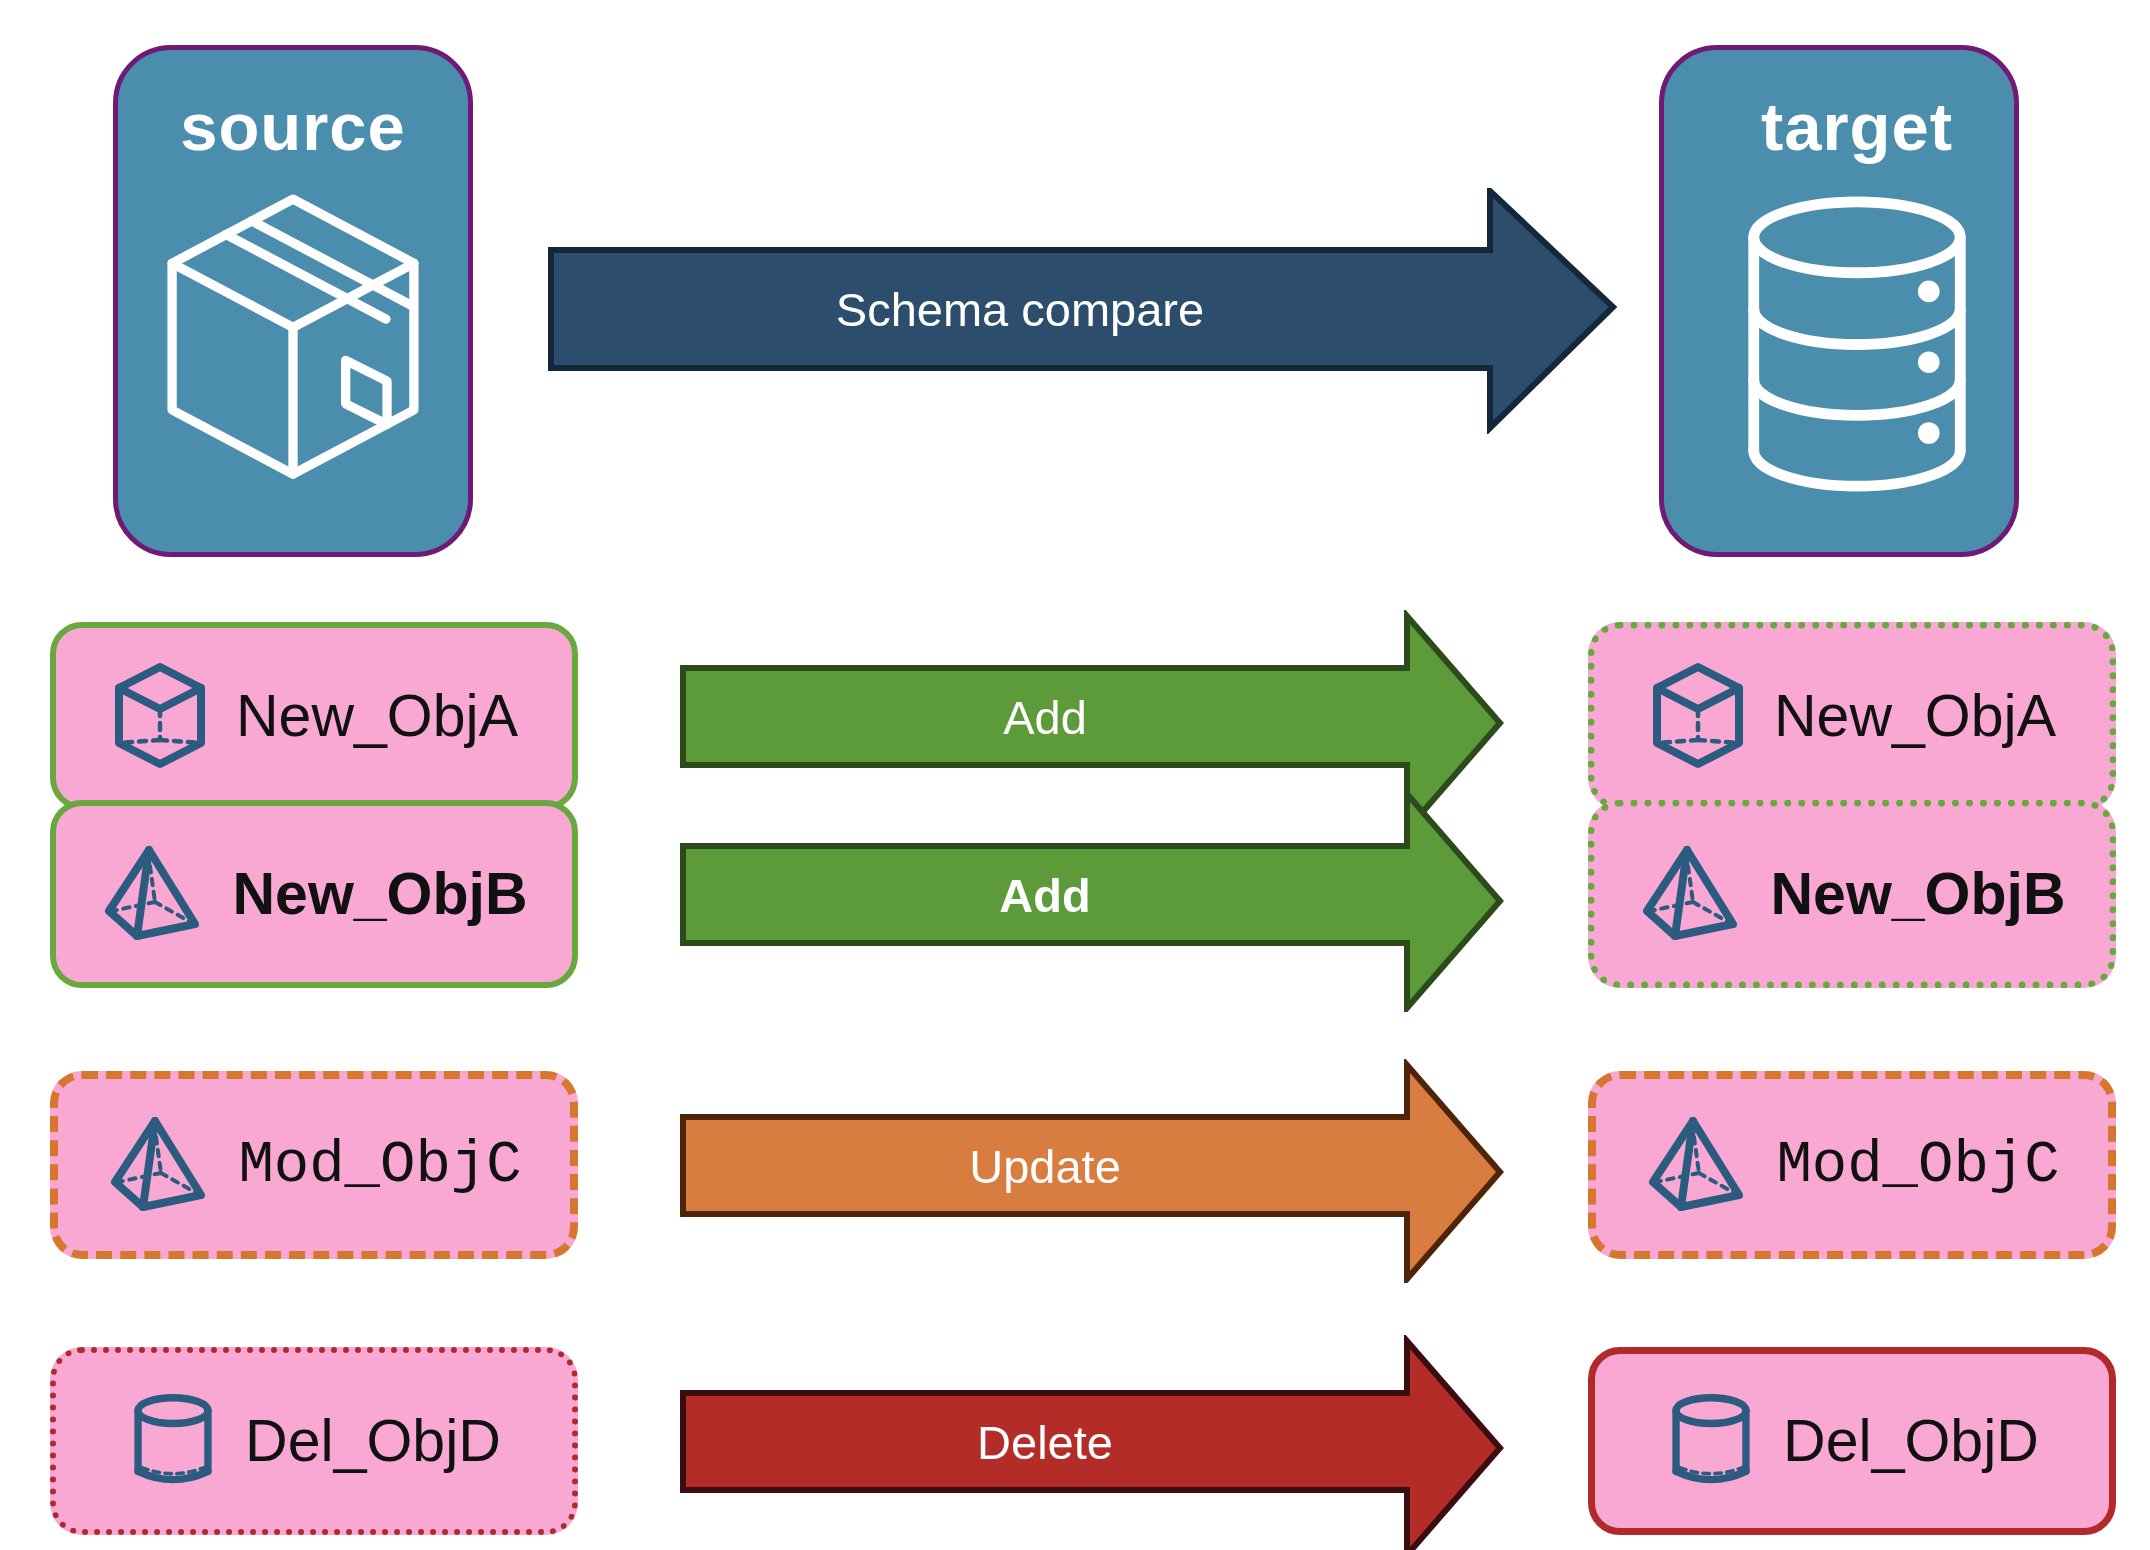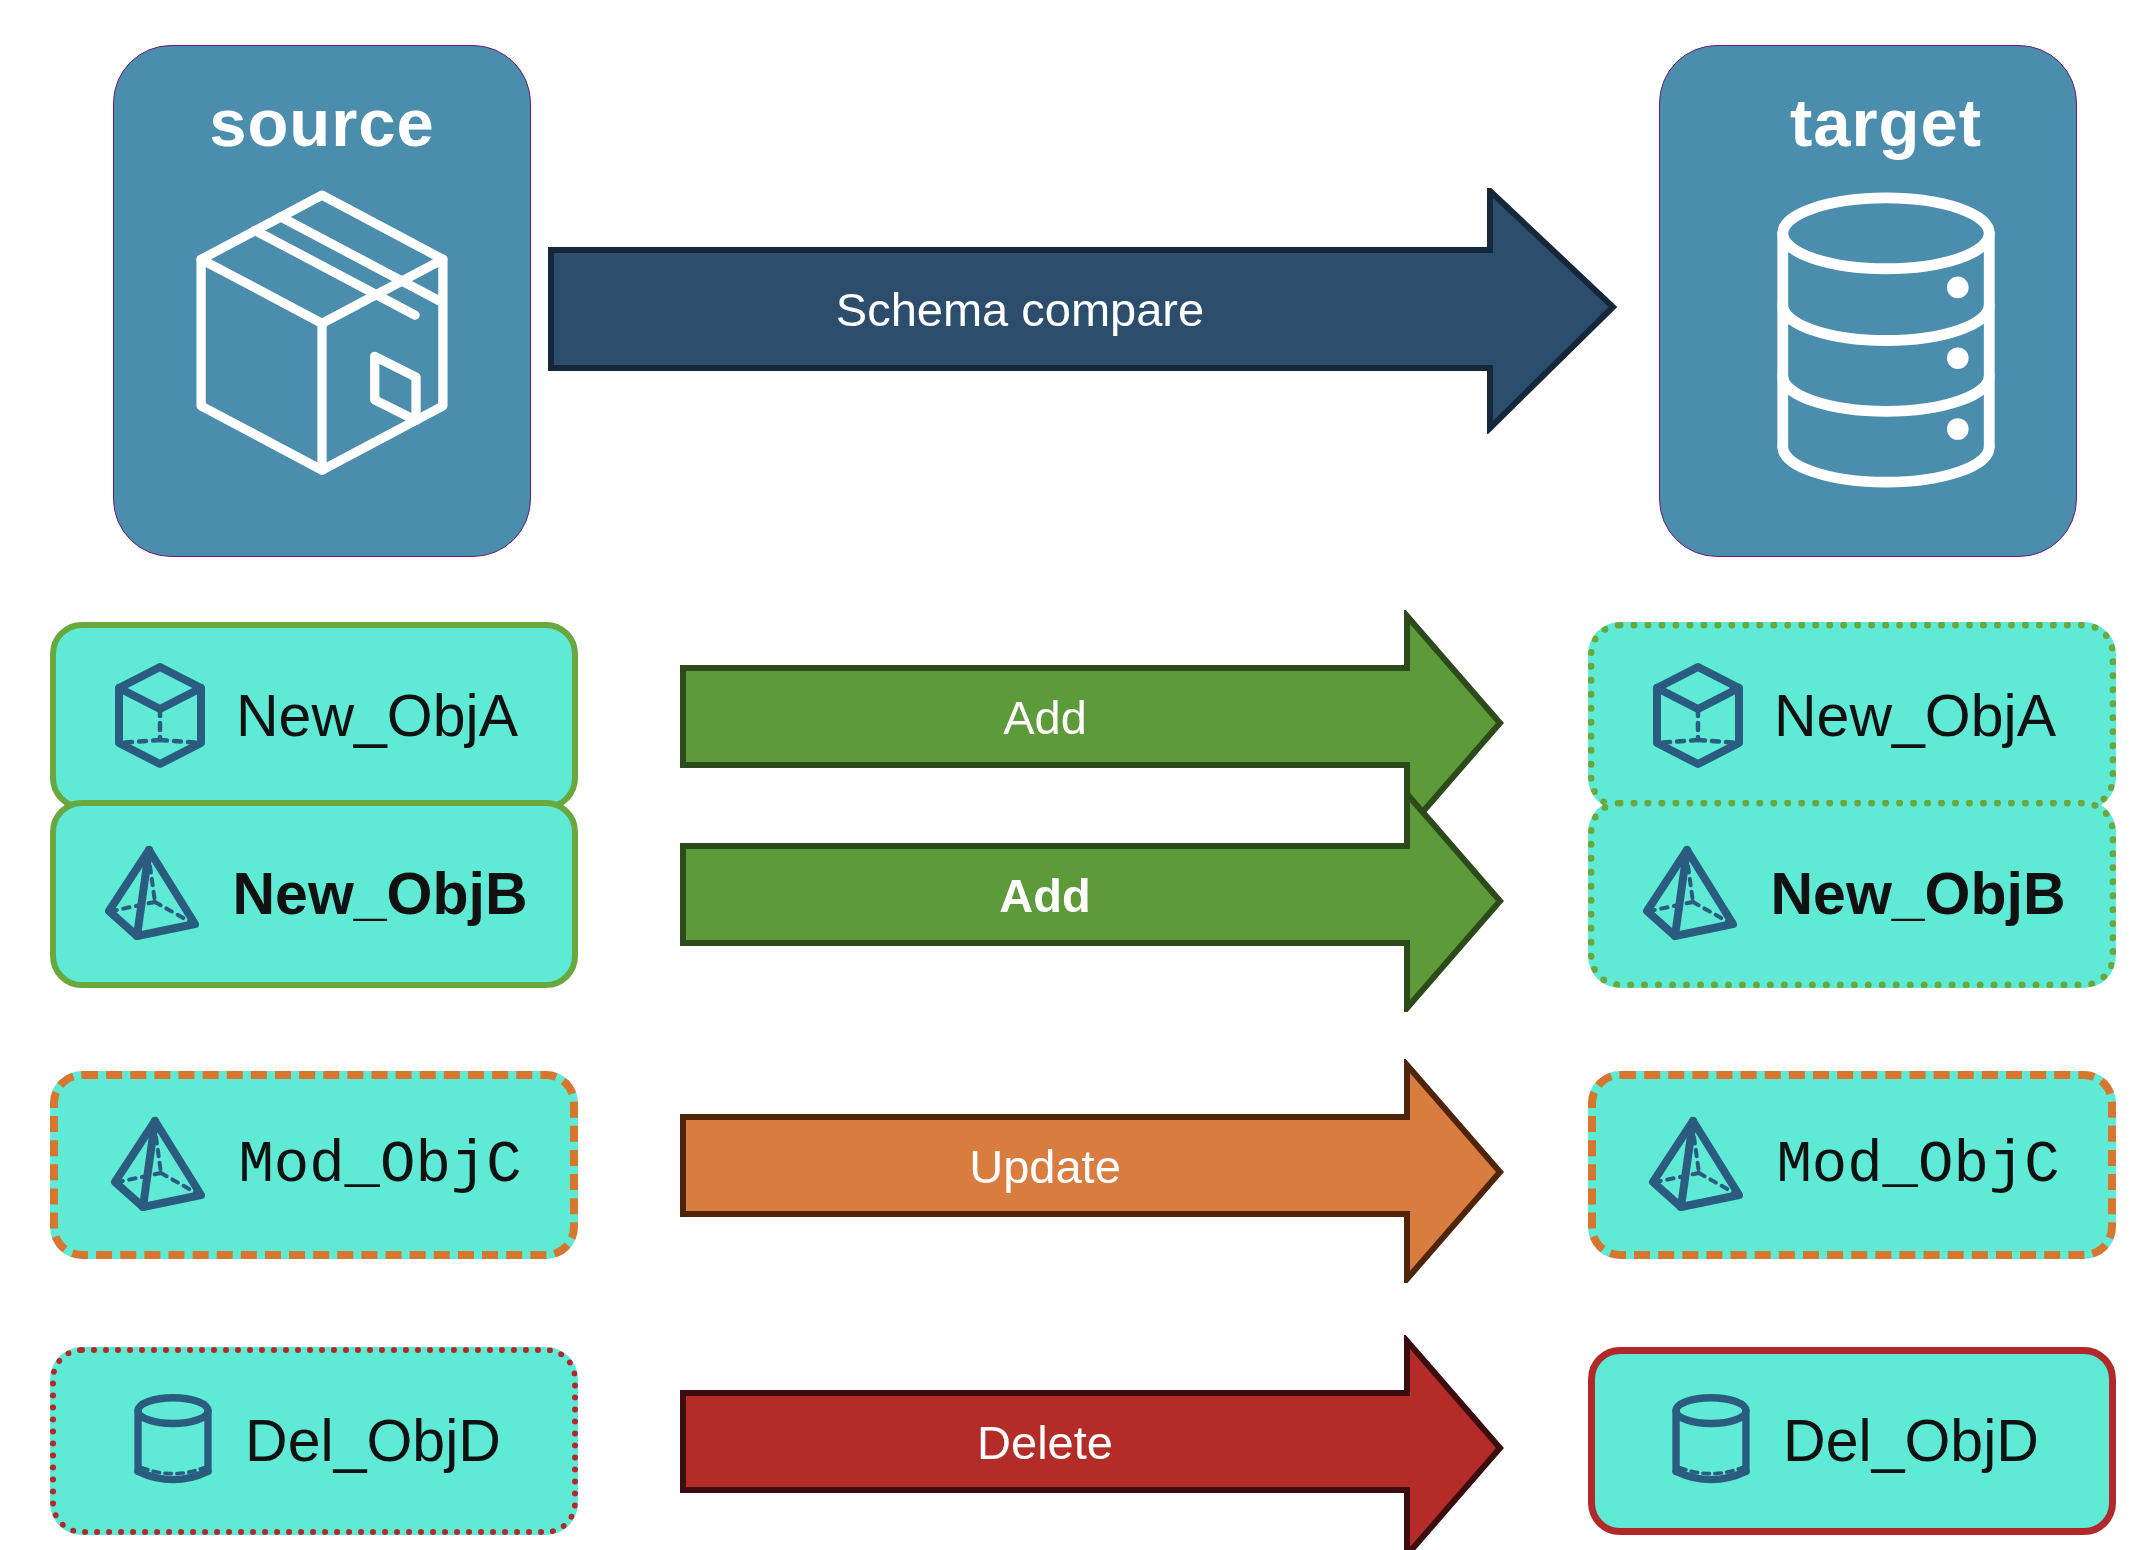--- a/index.html
+++ b/index.html
@@ -6,23 +6,23 @@
   .canvas{
     position:relative;
     width:2150px;height:1550px;
     background:#ffffff;
     font-family:"Liberation Sans", sans-serif;
     overflow:hidden;
   }
   
   .node{
     position:absolute;
-    width:418px;height:512px;
+    width:360px;height:512px;
     background:#4b8dac;
-    border:1px solid #701a75;
+    border:5px solid #701a75;
     border-radius:58px;
     box-sizing:border-box;
     display:flex;flex-direction:column;align-items:center;
   }
   .node-source{left:113px;top:45px;}
   .node-target{left:1659px;top:45px;padding-left:36px;}
   .node-title{
     margin-top:38px;
     color:#ffffff;
     font-size:67px;
@@ -41,21 +41,21 @@
   .row{position:absolute;left:0;width:2150px;height:188px;}
   .row1{top:622px;}
   .row2{top:800px;font-weight:bold;}
   .row3{top:1071px;}
   .row4{top:1347px;}
   .item-box{
     position:absolute;top:0;
     width:528px;height:188px;
     box-sizing:border-box;
     border-radius:32px;
-    background:#5eead4;
+    background:#f9a8d4;
     display:flex;align-items:center;justify-content:center;
     gap:26px;
   }
   .item-left{left:50px;}
   .item-right{left:1588px;}
   .b-green-solid {border:6px solid #69a83f;}
   .b-green-dotted{border:7px dotted #69a83f;}
   .b-orange-dashed{border:8px dashed #d7772f;font-family:Liberation Mono, monospace;}
   .b-red-dotted{border:6px dotted #b2292b;}
   .b-red-solid {border:7px solid #b2292b;}

